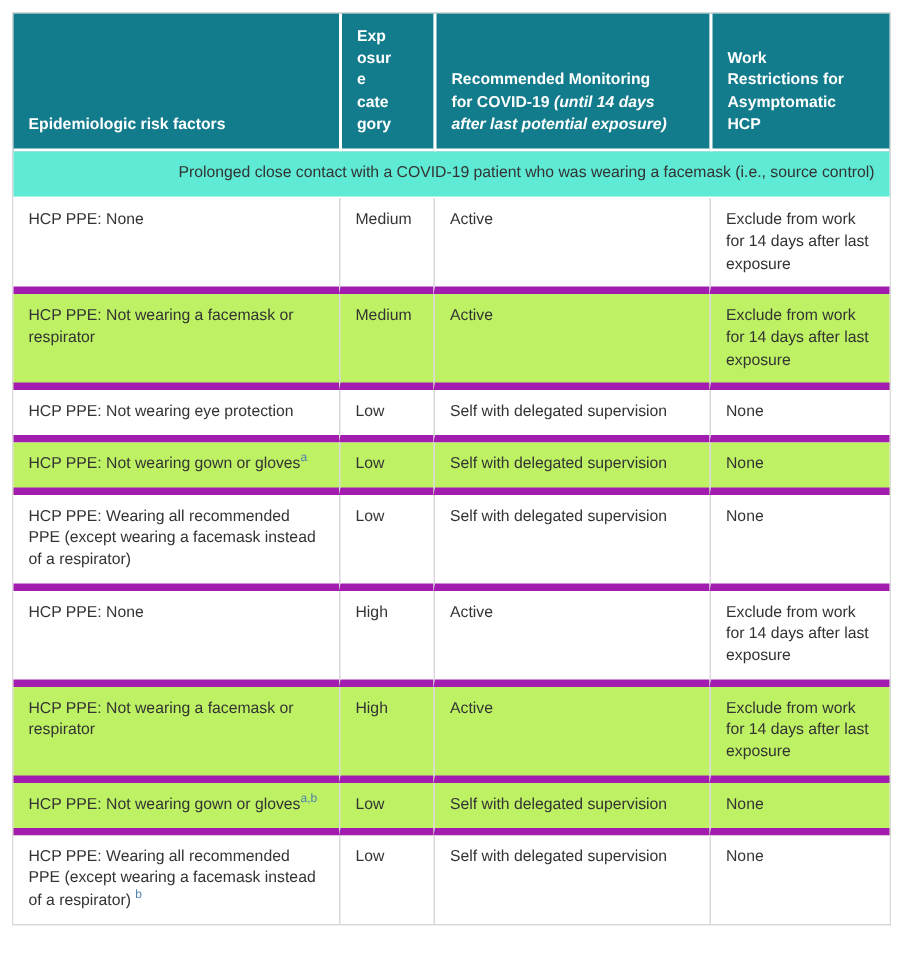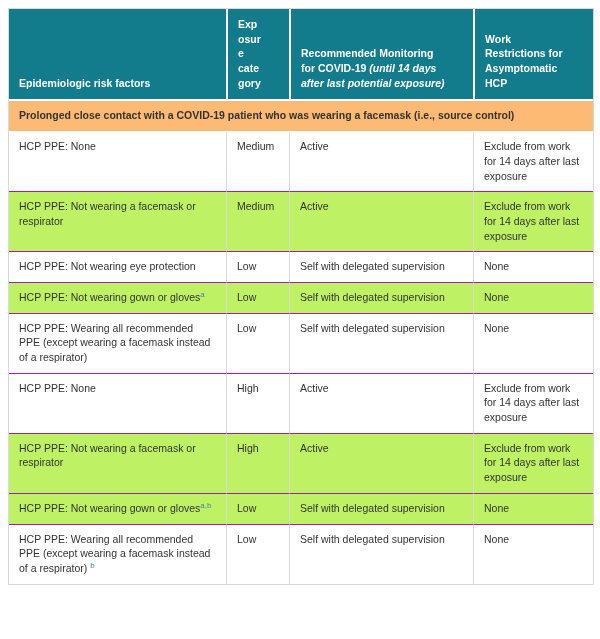--- a/index.html
+++ b/index.html
@@ -39,32 +39,33 @@
   }
   thead th:first-child { border-left: none; }
   thead th em { font-weight: bold; }
 
   tbody td {
     font-size: 10.5px;
     line-height: 1.4;
     vertical-align: top;
     padding: 7px 10px 8px 10px;
     background: #ffffff;
-    border-bottom: 1px solid #a21caf;
+    border-bottom: 5px solid #a21caf;
     word-wrap: break-word;
   }
   tbody tr td + td { border-left: 1px solid #d9d9d9; }
 
   tbody tr.stripe td { background: #bef264; }
 
   tbody tr.section-row td {
-    background: #fdba74;
-    font-weight: bold;
+    background: #5eead4;
+    font-weight: normal;
     border-left: none;
     border-bottom: 1px solid #ffffff;
+    text-align: right;
   }
   tbody tr:last-child td { border-bottom: none; }
 
   sup {
     color: #4e80ad;
     font-size: 8px;
     line-height: 0;
     cursor: pointer;
   }
 </style>

